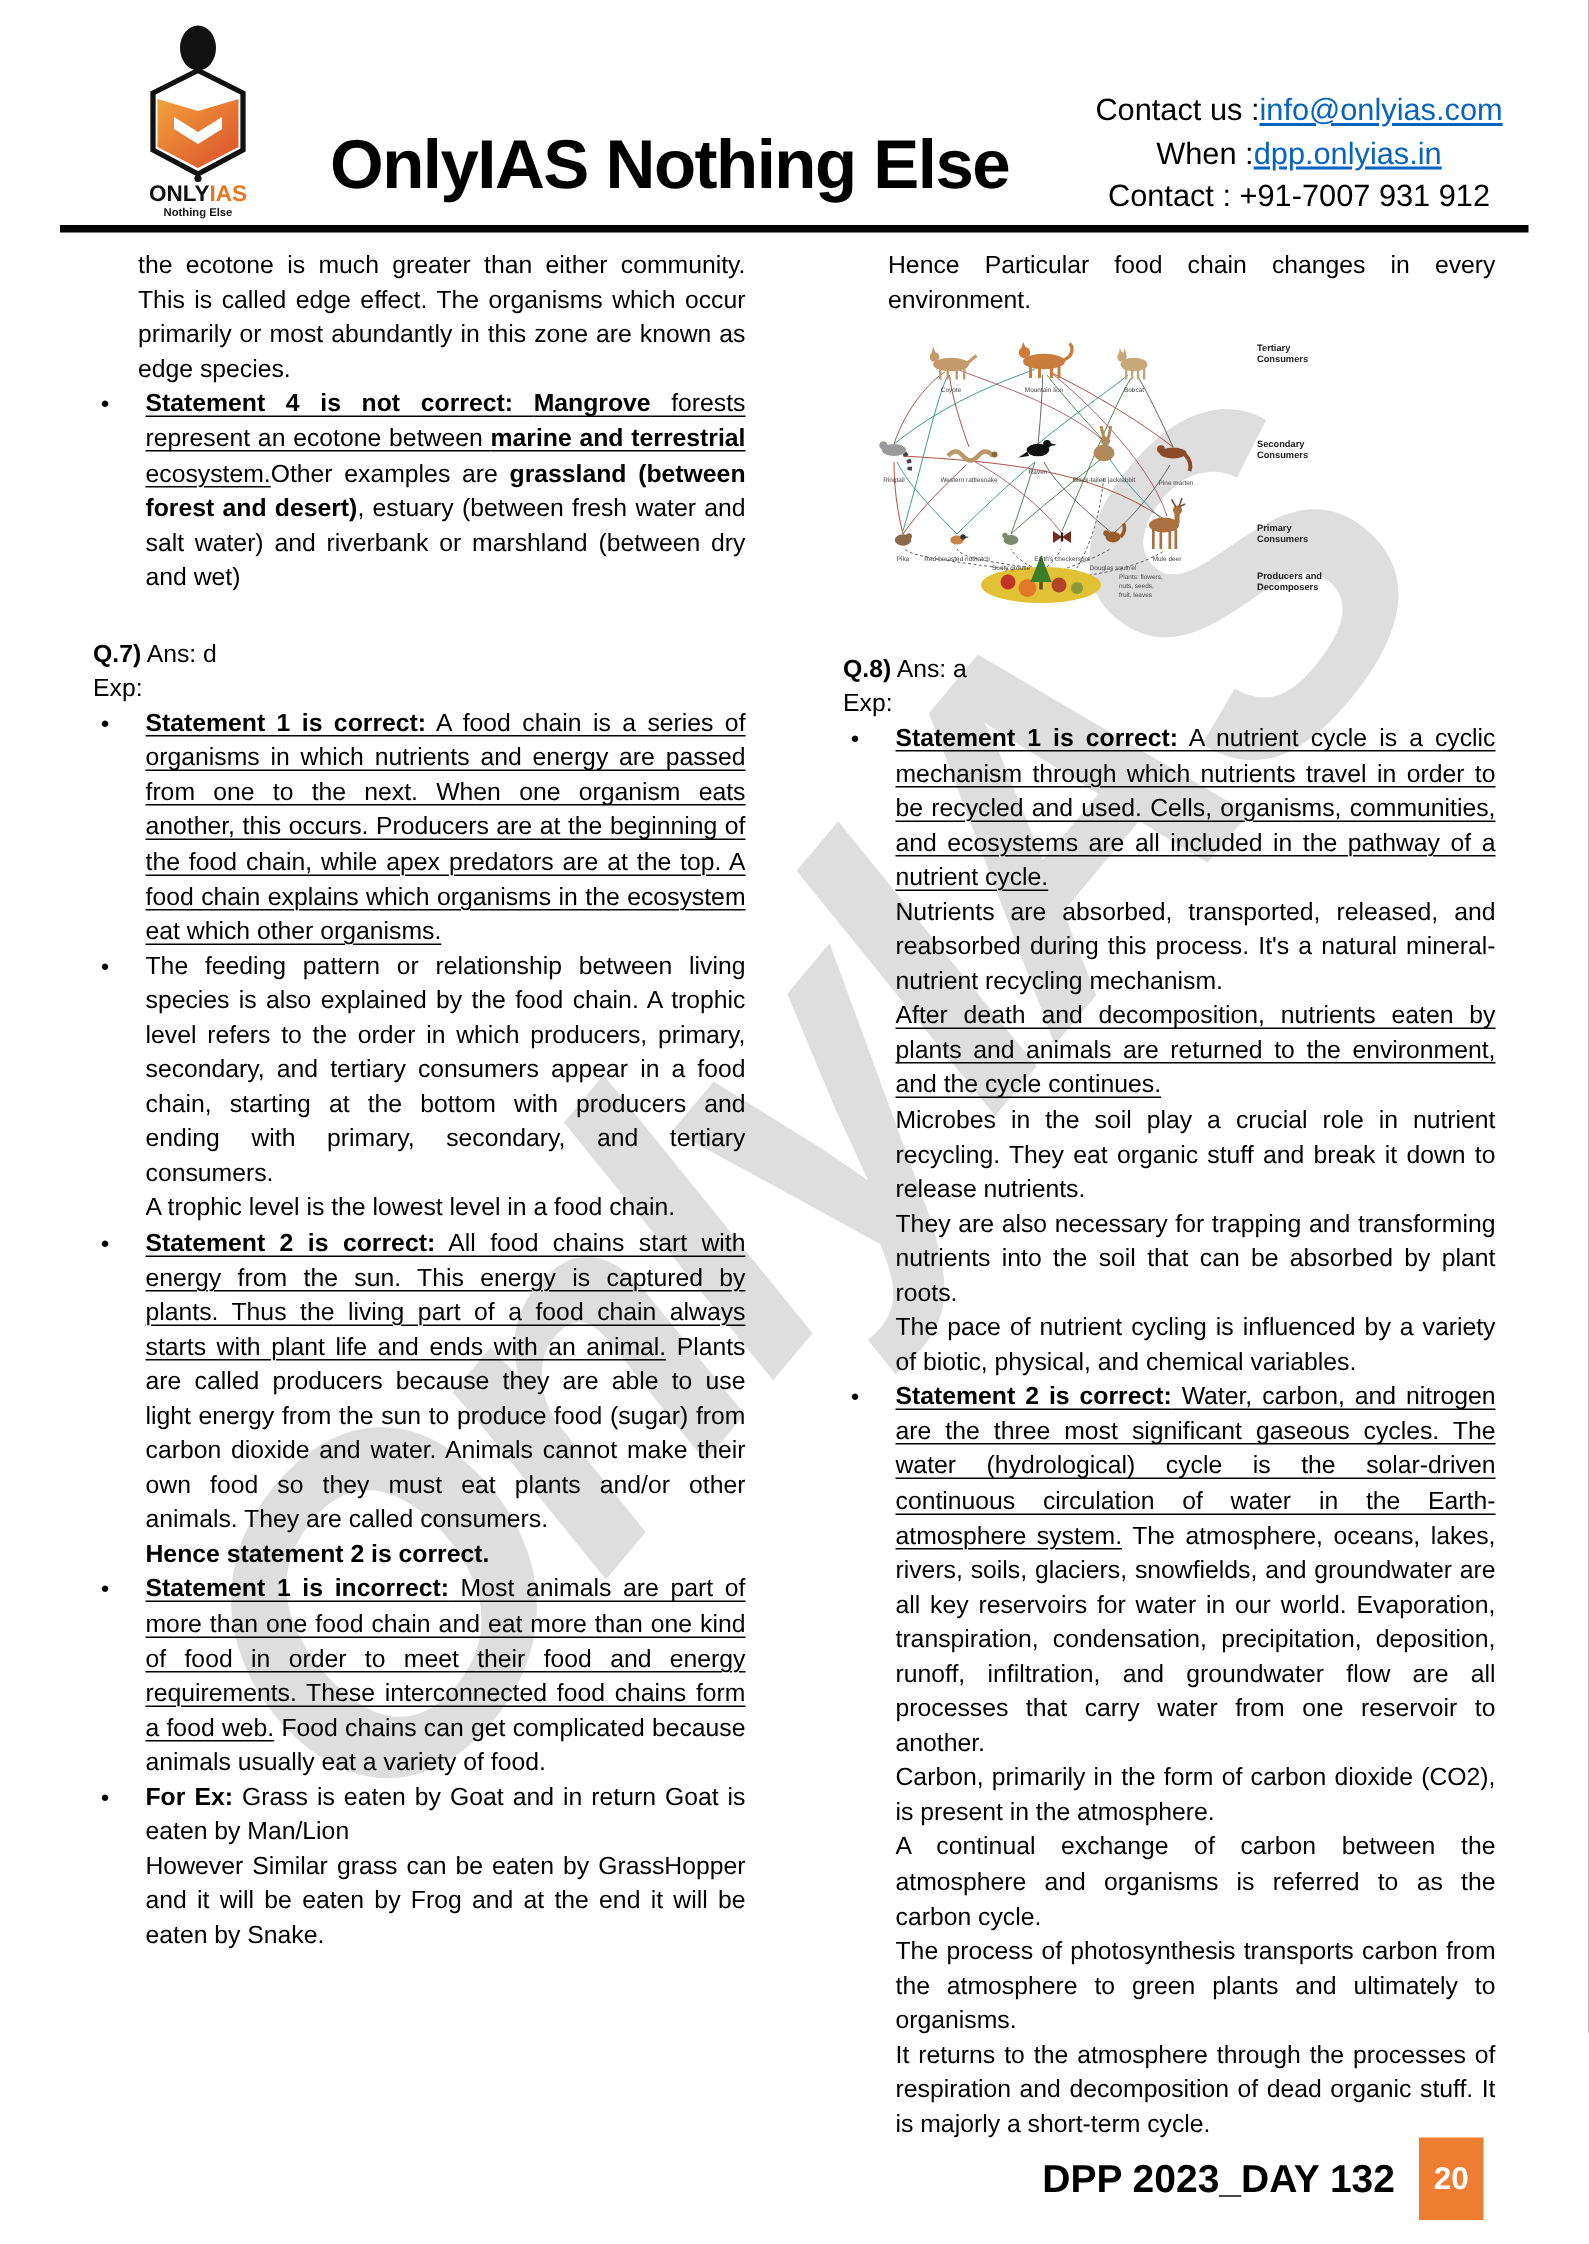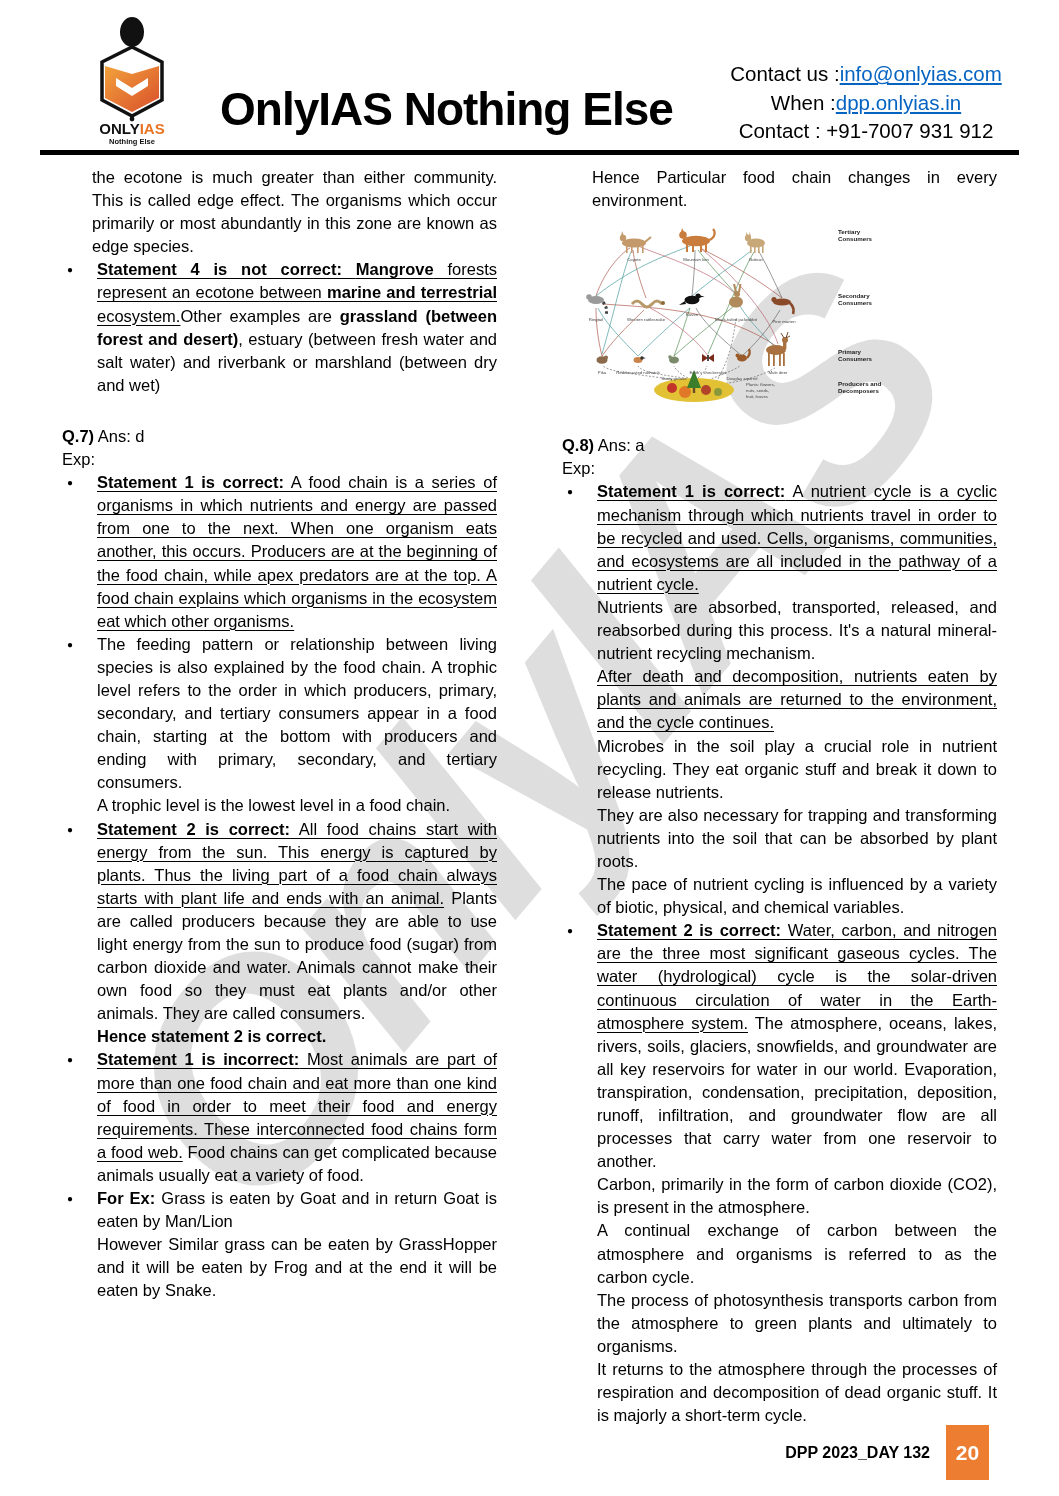--- a/index.html
+++ b/index.html
@@ -24,21 +24,21 @@
   .block{display:flex;}
   .dot{flex:0 0 30px;font-size:10px;line-height:23.1px;padding-left:5px;}
   .txt{flex:1;text-align:justify;}
   .block.para.ind .txt{margin-left:30px;}
   .b{font-weight:bold;}
   .u{text-decoration:underline;text-decoration-thickness:1.4px;text-underline-offset:2.5px;}
   
   .figure{margin:4px 0 2px 14px;}
   
   .footer{position:absolute;right:70px;bottom:16px;display:flex;align-items:center;gap:16px;z-index:2;}
-  .doc-label{font-weight:bold;font-size:16px;}
+  .doc-label{font-weight:bold;font-size:26px;}
   .page-badge{width:43px;height:55px;background:#ED7D31;color:#fff;font-weight:bold;font-size:21px;
               display:flex;align-items:center;justify-content:center;}
 </style>
 </head>
 <body>
 
 <div class="page">
 
   <div class="watermark">OnlyIAS</div>
 

